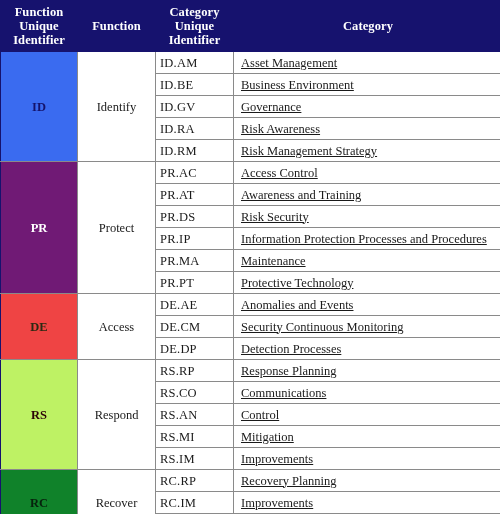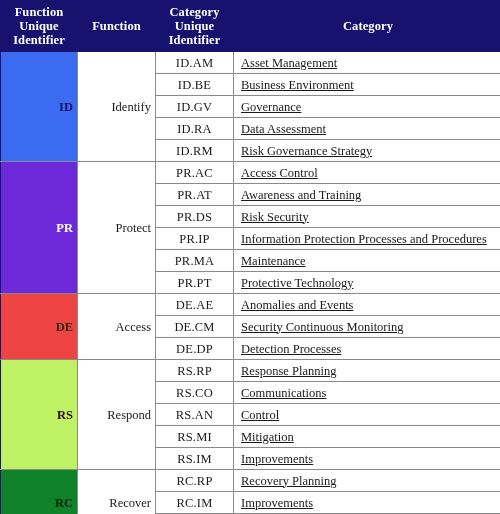--- a/index.html
+++ b/index.html
@@ -51,44 +51,43 @@
     height: 22px;
     padding: 1px 4px;
     background: #ffffff;
     color: #1a1a1a;
     vertical-align: middle;
     box-sizing: border-box;
   }
 
   td.fn-id,
   td.fn-name {
-    text-align: right;
+    text-align: center;
     vertical-align: middle;
     font-size: 12.5px;
   }
 
   td.fn-id {
     font-weight: bold;
     border-left: 1px solid #16126e;
   }
 
   td.cat-id {
-    text-align: center;
     letter-spacing: 0.2px;
   }
 
   td.cat-name {
     text-align: left;
     padding-left: 7px;
     text-decoration: underline;
   }
 
   
   td.blk-id  { background: #3a6bf0; color: #14136b; }
-  td.blk-pr  { background: #6d28d9; color: #ffffff; }
+  td.blk-pr  { background: #701a75; color: #ffffff; }
   td.blk-de  { background: #ef4444; color: #2b2a12; }
   td.blk-rs  { background: #bef264; color: #2b0406; }
   td.blk-rc  { background: #10822a; color: #06210c; }
 
   
   tr.group-start td { border-top: 1px solid #8a8a8a; }
 </style>
 </head>
 <body>
 
@@ -125,25 +124,25 @@
       <tr>
         <td class="cat-id">ID.BE</td>
         <td class="cat-name">Business Environment</td>
       </tr>
       <tr>
         <td class="cat-id">ID.GV</td>
         <td class="cat-name">Governance</td>
       </tr>
       <tr>
         <td class="cat-id">ID.RA</td>
-        <td class="cat-name">Data Assessment</td>
+        <td class="cat-name">Risk Awareness</td>
       </tr>
       <tr>
         <td class="cat-id">ID.RM</td>
-        <td class="cat-name">Risk Governance Strategy</td>
+        <td class="cat-name">Risk Management Strategy</td>
       </tr>
       <tr class="group-start">
         <td class="fn-id blk-pr" rowspan="6">PR</td>
         <td class="fn-name" rowspan="6">Protect</td>
         <td class="cat-id">PR.AC</td>
         <td class="cat-name">Access Control</td>
       </tr>
       <tr>
         <td class="cat-id">PR.AT</td>
         <td class="cat-name">Awareness and Training</td>

